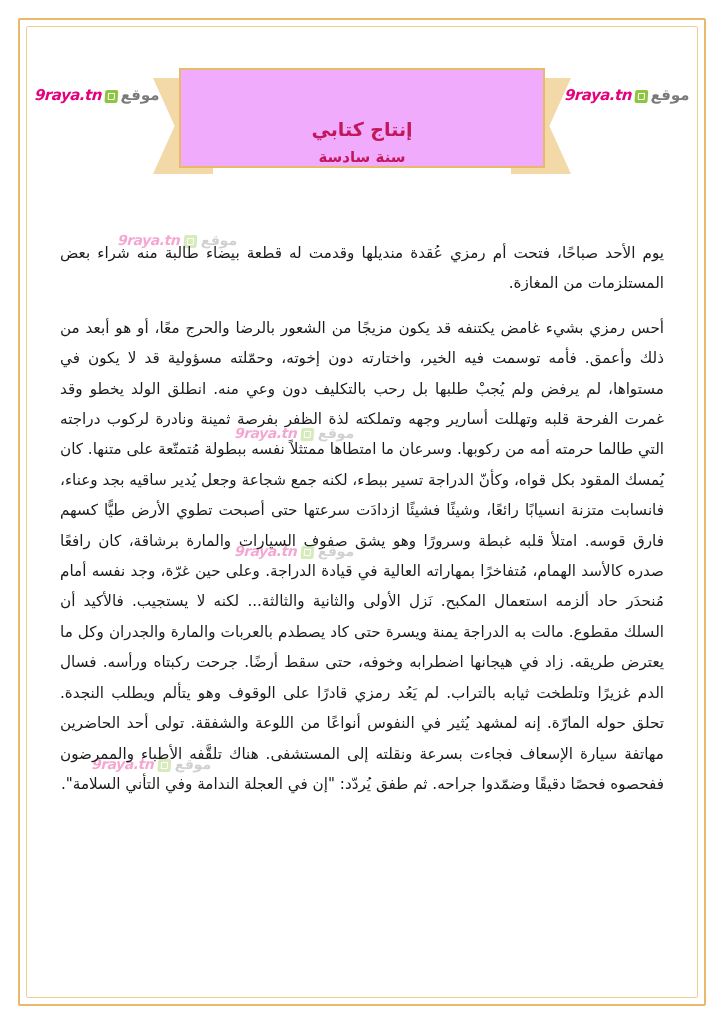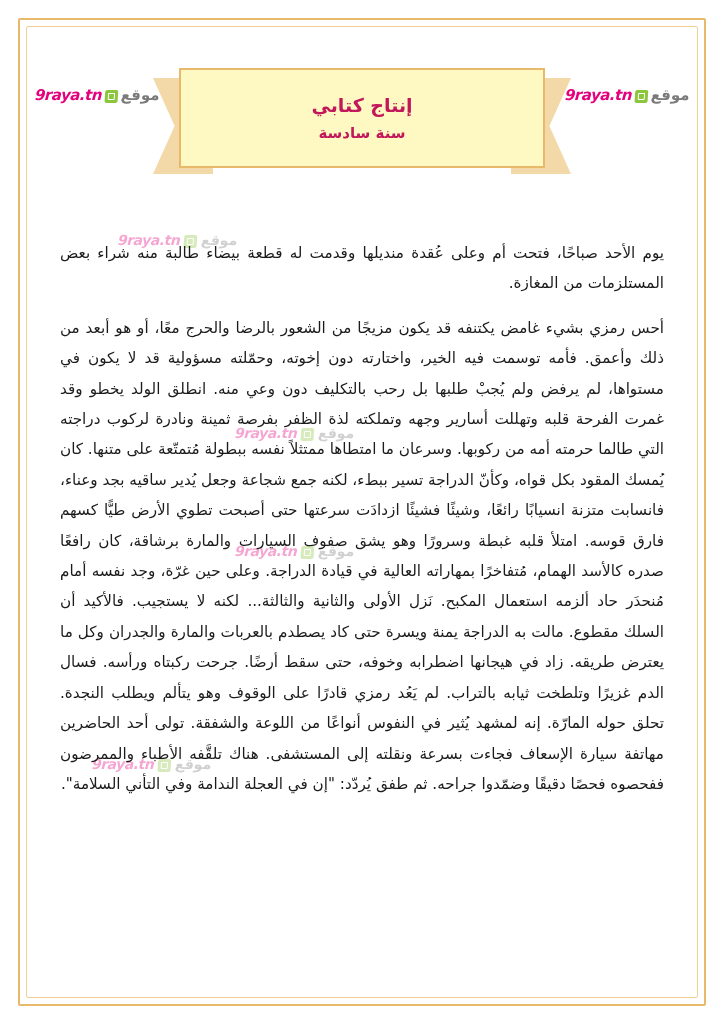--- a/index.html
+++ b/index.html
@@ -118,26 +118,26 @@
   .ribbon-tail.right {
     right: -2px;
     clip-path: polygon(0 0, 100% 0, 64% 50%, 100% 100%, 0 100%);
   }
   .ribbon-box {
     position: absolute;
     left: 24px;
     right: 24px;
     top: 0;
     bottom: 16px;
-    background: #fef9c3;
+    background: #f0abfc;
     border: 2px solid #e8b96a;
     display: flex;
     flex-direction: column;
     align-items: center;
-    justify-content: center;
+    justify-content: flex-end;
     gap: 8px;
   }
   .ribbon-title {
     font-size: 19px;
     font-weight: bold;
     color: #c2185b;
   }
   .ribbon-sub {
     font-size: 15px;
     font-weight: bold;
@@ -228,17 +228,17 @@
     <span class="logo-sq"></span>
     <span class="logo-ar">موقع</span>
   </div>
   <div class="watermark wm-4">
     <span class="logo-word">9raya.tn</span>
     <span class="logo-sq"></span>
     <span class="logo-ar">موقع</span>
   </div>
 
   <div class="content">
-    <p class="para">يوم الأحد صباحًا، فتحت أم وعلى عُقدة منديلها وقدمت له قطعة بيضاء طالبة منه شراء بعض المستلزمات من المغازة.</p>
+    <p class="para">يوم الأحد صباحًا، فتحت أم رمزي عُقدة منديلها وقدمت له قطعة بيضاء طالبة منه شراء بعض المستلزمات من المغازة.</p>
     <p class="para">أحس رمزي بشيء غامض يكتنفه قد يكون مزيجًا من الشعور بالرضا والحرج معًا، أو هو أبعد من ذلك وأعمق. فأمه توسمت فيه الخير، واختارته دون إخوته، وحمّلته مسؤولية قد لا يكون في مستواها، لم يرفض ولم يُجبْ طلبها بل رحب بالتكليف دون وعي منه. انطلق الولد يخطو وقد غمرت الفرحة قلبه وتهللت أسارير وجهه وتملكته لذة الظفر بفرصة ثمينة ونادرة لركوب دراجته التي طالما حرمته أمه من ركوبها. وسرعان ما امتطاها ممتثلاً نفسه ببطولة مُتمتّعة على متنها. كان يُمسك المقود بكل قواه، وكأنّ الدراجة تسير ببطء، لكنه جمع شجاعة وجعل يُدير ساقيه بجد وعناء، فانسابت متزنة انسيابًا رائعًا، وشيئًا فشيئًا ازدادَت سرعتها حتى أصبحت تطوي الأرض طيًّا كسهم فارق قوسه. امتلأ قلبه غبطة وسرورًا وهو يشق صفوف السيارات والمارة برشاقة، كان رافعًا صدره كالأسد الهمام، مُتفاخرًا بمهاراته العالية في قيادة الدراجة. وعلى حين غرّة، وجد نفسه أمام مُنحدَر حاد ألزمه استعمال المكبح. نَزل الأولى والثانية والثالثة... لكنه لا يستجيب. فالأكيد أن السلك مقطوع. مالت به الدراجة يمنة ويسرة حتى كاد يصطدم بالعربات والمارة والجدران وكل ما يعترض طريقه. زاد في هيجانها اضطرابه وخوفه، حتى سقط أرضًا. جرحت ركبتاه ورأسه. فسال الدم غزيرًا وتلطخت ثيابه بالتراب. لم يَعُد رمزي قادرًا على الوقوف وهو يتألم ويطلب النجدة. تحلق حوله المارّة. إنه لمشهد يُثير في النفوس أنواعًا من اللوعة والشفقة. تولى أحد الحاضرين مهاتفة سيارة الإسعاف فجاءت بسرعة ونقلته إلى المستشفى. هناك تلقَّفه الأطباء والممرضون ففحصوه فحصًا دقيقًا وضمّدوا جراحه. ثم طفق يُردّد: "إن في العجلة الندامة وفي التأني السلامة".</p>
   </div>
 
 </div>
 
 </body></html>

